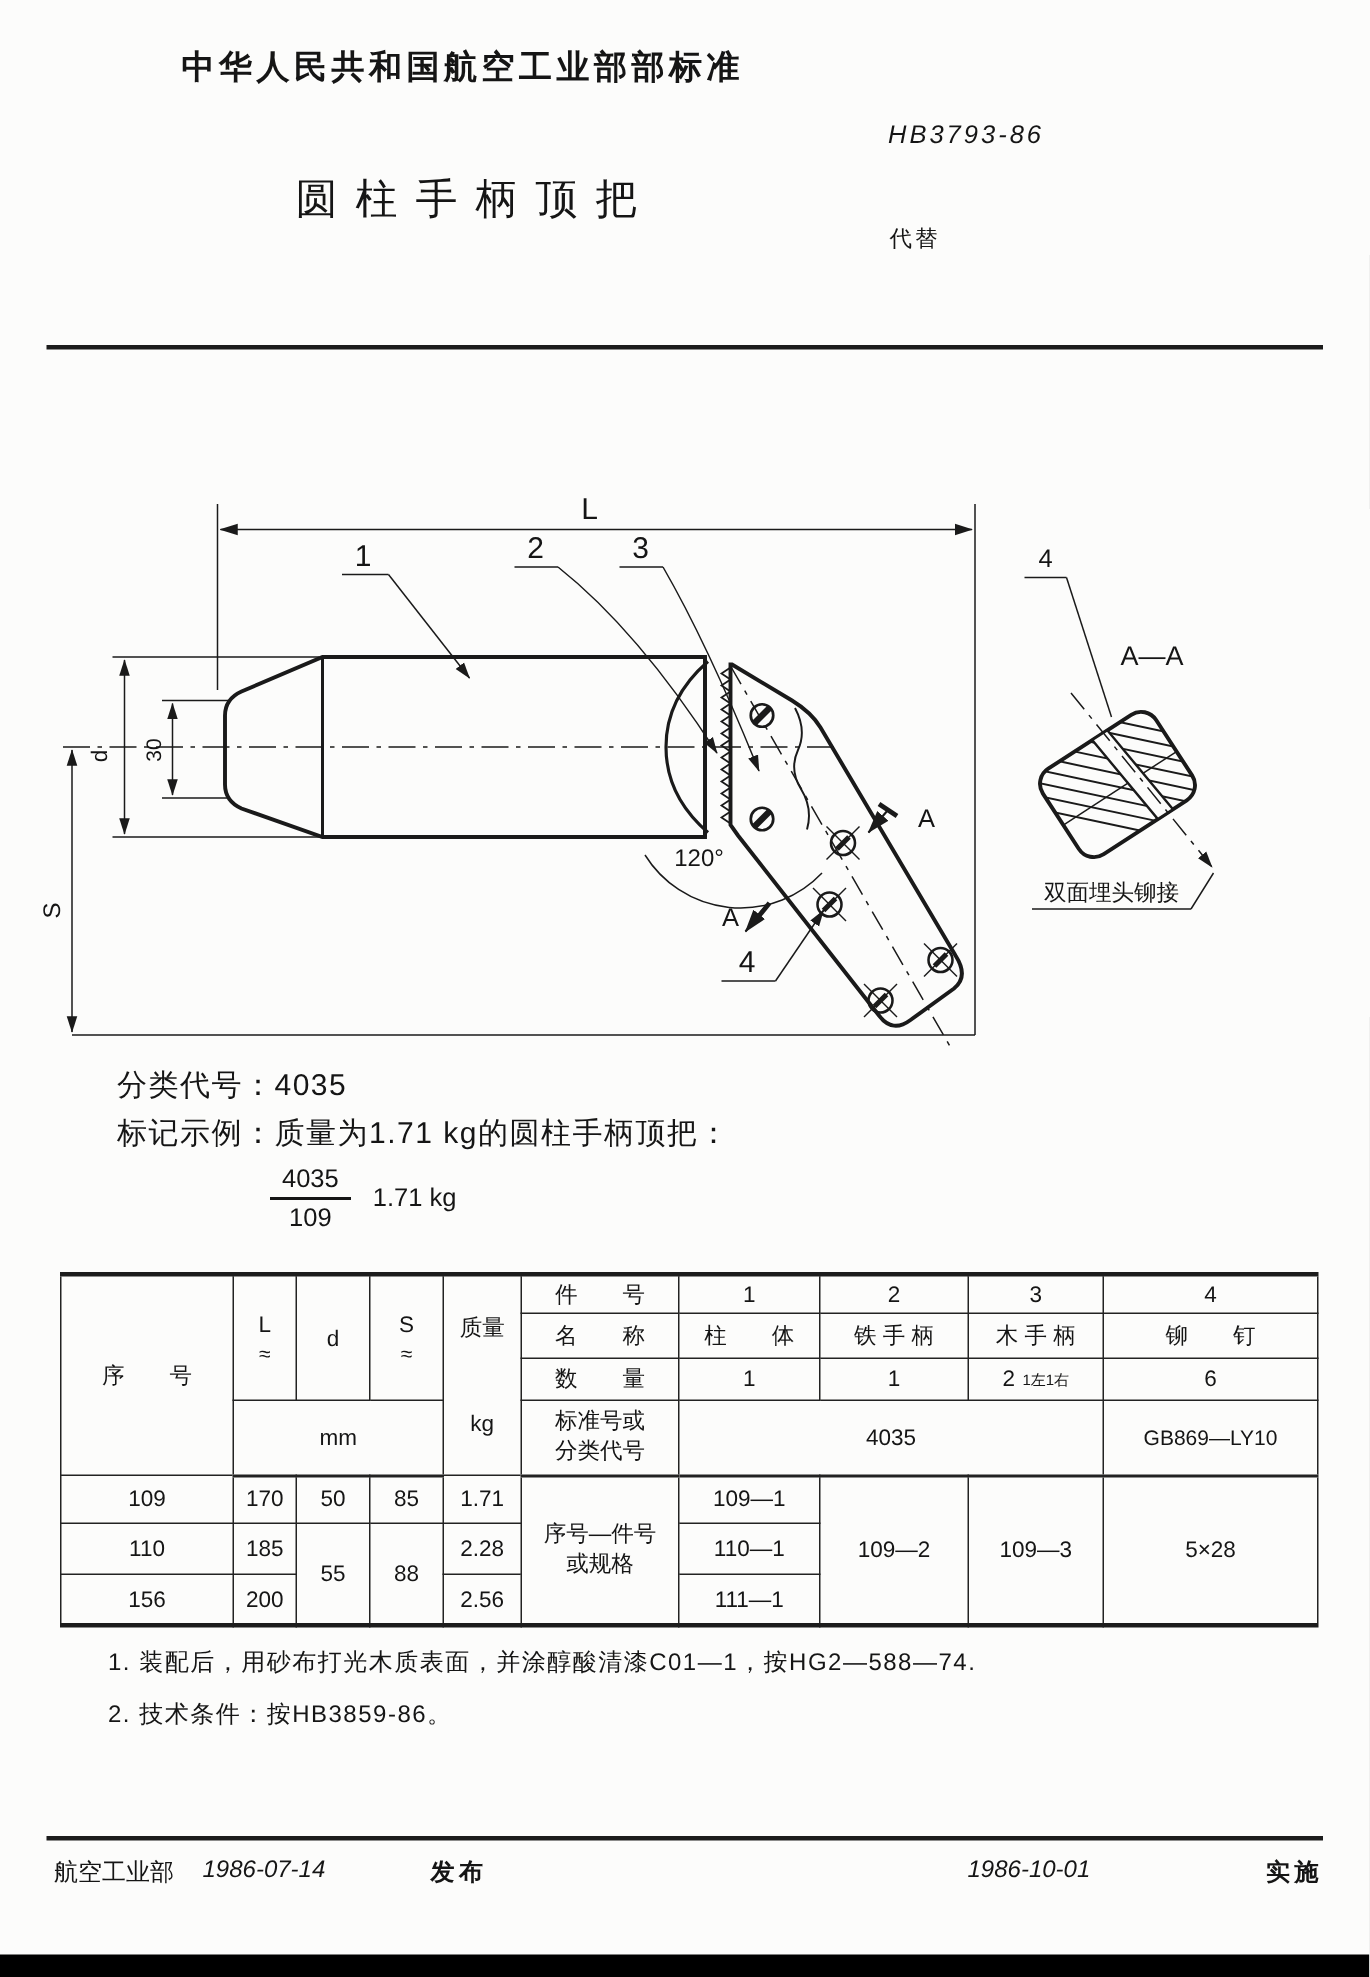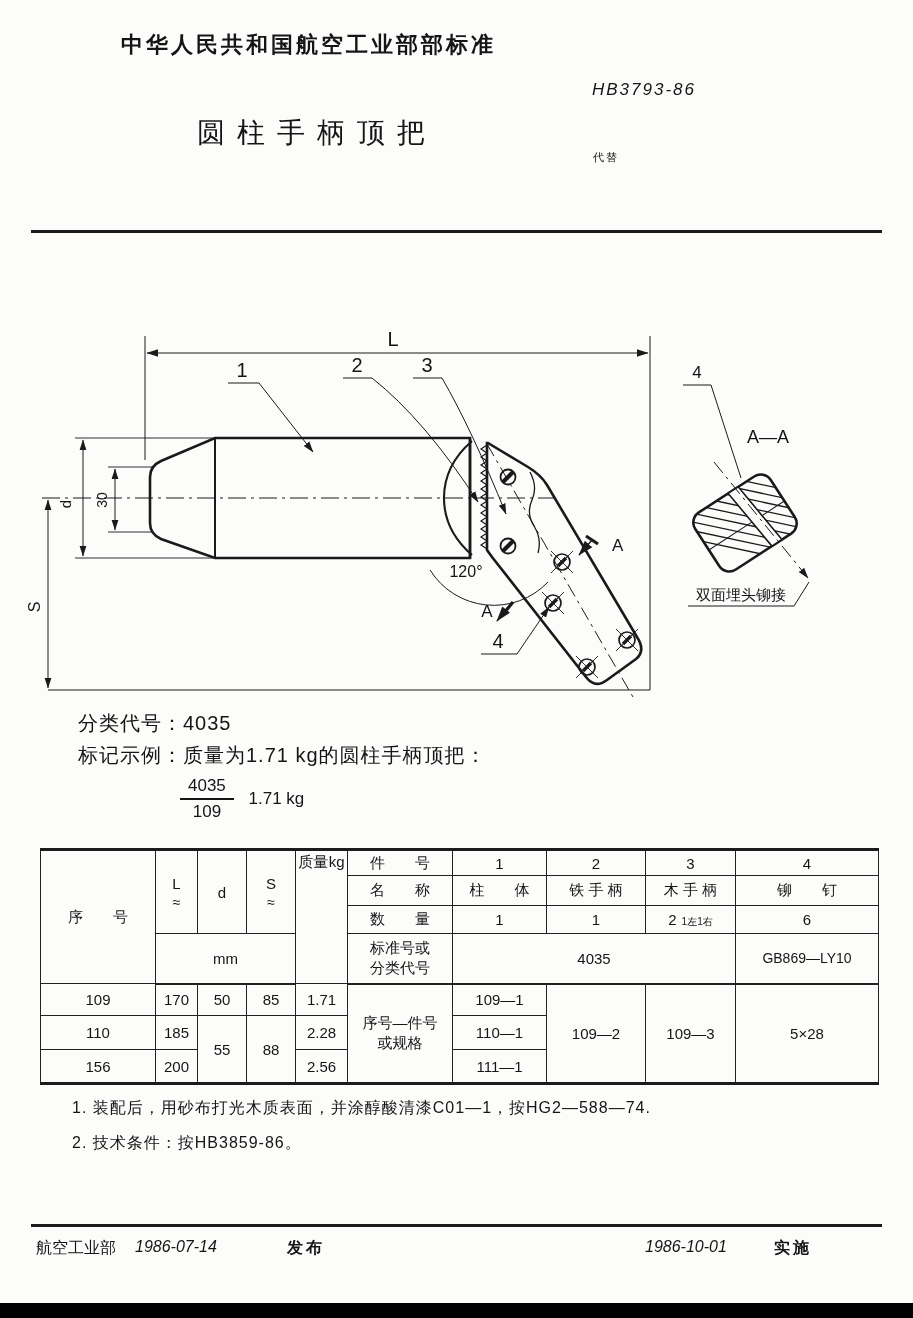--- a/index.html
+++ b/index.html
@@ -6,21 +6,21 @@
   .page{
     position:relative; width:913px; height:1318px; margin:0 auto;
     background:#fcfcfb; color:#151515;
     font-family:"Liberation Sans","DejaVu Sans",sans-serif;
     overflow:hidden;
   }
   .abs{position:absolute;}
   .hdr-label{left:121px; top:30px; font-size:22px; font-weight:bold; letter-spacing:3px;}
   .std-no{left:592px; top:80px; font-size:17px; font-style:italic; letter-spacing:2px;}
   .doc-title{left:197px; top:114px; font-size:28px; letter-spacing:12px;}
-  .supersede{left:593px; top:150px; font-size:11px; letter-spacing:2px;}
+  .supersede{left:593px; top:150px; font-size:15px; letter-spacing:2px;}
   .rule{left:31px; width:851px; height:3px; background:#1c1c1c;}
   .rule.top{top:230px;}
   .rule.bottom{top:1224px;}
   .cls-line{left:78px; font-size:20px; letter-spacing:1px;}
   .cls-1{top:710px;}
   .cls-2{top:742px;}
   .mark-frac{left:180px; top:776px; font-size:17px;}
   .mark-frac .stack{display:inline-block; text-align:center; vertical-align:middle;}
   .mark-frac .num{display:block; padding:0 8px 2px 8px; border-bottom:2px solid #151515;}
   .mark-frac .den{display:block; padding-top:2px;}
@@ -28,32 +28,32 @@
 
   table.parts{
     position:absolute; left:40px; top:848px; width:838px;
     border-collapse:collapse; table-layout:fixed;
     font-size:15px; text-align:center; color:#151515;
   }
   table.parts td{border:1px solid #222; padding:1px 2px; vertical-align:middle; overflow:hidden;}
   table.parts{border-top:3px solid #1c1c1c; border-bottom:3px solid #1c1c1c;}
   tr.hrow4 td{border-bottom:2px solid #222;}
   .two-line{white-space:pre-line; line-height:1.35;}
-  .mass-cell{height:100%; display:flex; flex-direction:row; justify-content:space-around; min-height:128px;}
+  .mass-cell{height:100%; display:flex; flex-direction:column; justify-content:space-around; min-height:128px;}
   .approx{display:block; font-size:14px; line-height:1; margin-top:3px;}
   .qty-stack{display:inline-flex; font-size:10px; line-height:1.1; vertical-align:middle; margin-left:5px; text-align:left;}
   .notes{left:72px; font-size:16px; letter-spacing:1px;}
   .note-1{top:1098px;}
   .note-2{top:1133px;}
   .footer-item{top:1238px; font-size:16px;}
   .f-issuer{left:36px; font-weight:normal;}
   .f-date1{left:135px; font-style:italic;}
   .f-publish{left:287px; font-weight:bold; letter-spacing:3px;}
   .f-date2{left:645px; font-style:italic;}
-  .f-impl{left:774px; font-weight:bold; letter-spacing:3px;font-family:Liberation Serif, serif;}
+  .f-impl{left:844px; font-weight:bold; letter-spacing:3px;font-family:Liberation Serif, serif;}
   .bottom-bar{left:0; top:1303px; width:913px; height:15px; background:#000;}
   svg text{fill:#151515; font-family:"Liberation Sans","DejaVu Sans",sans-serif;}
 </style>
 </head>
 <body>
 
 <div class="page">
 
   <div class="abs hdr-label">中华人民共和国航空工业部部标准</div>
   <div class="abs std-no">HB3793-86</div>

